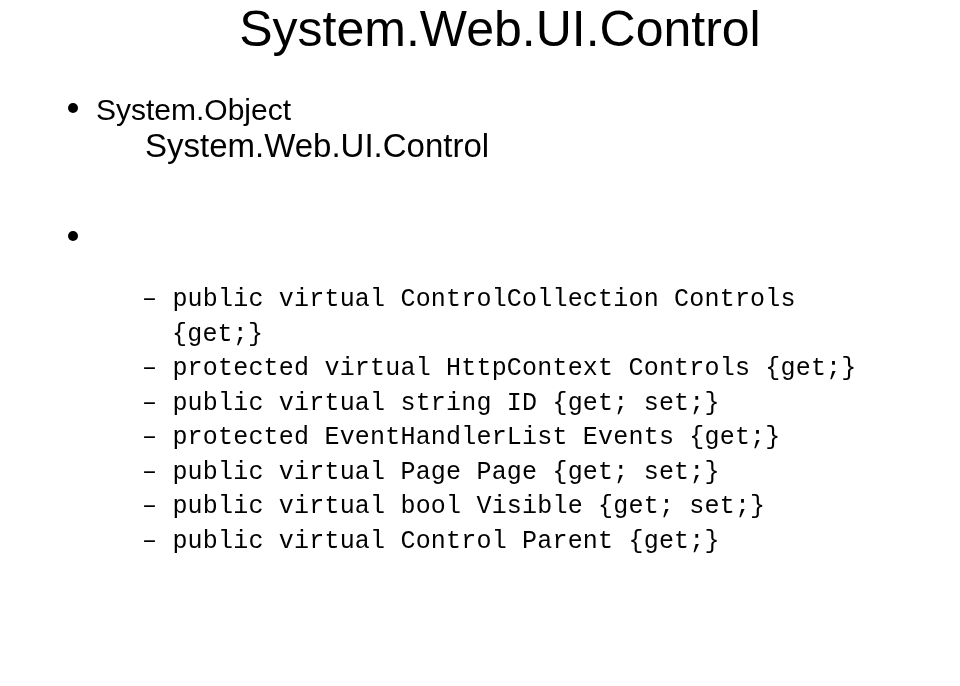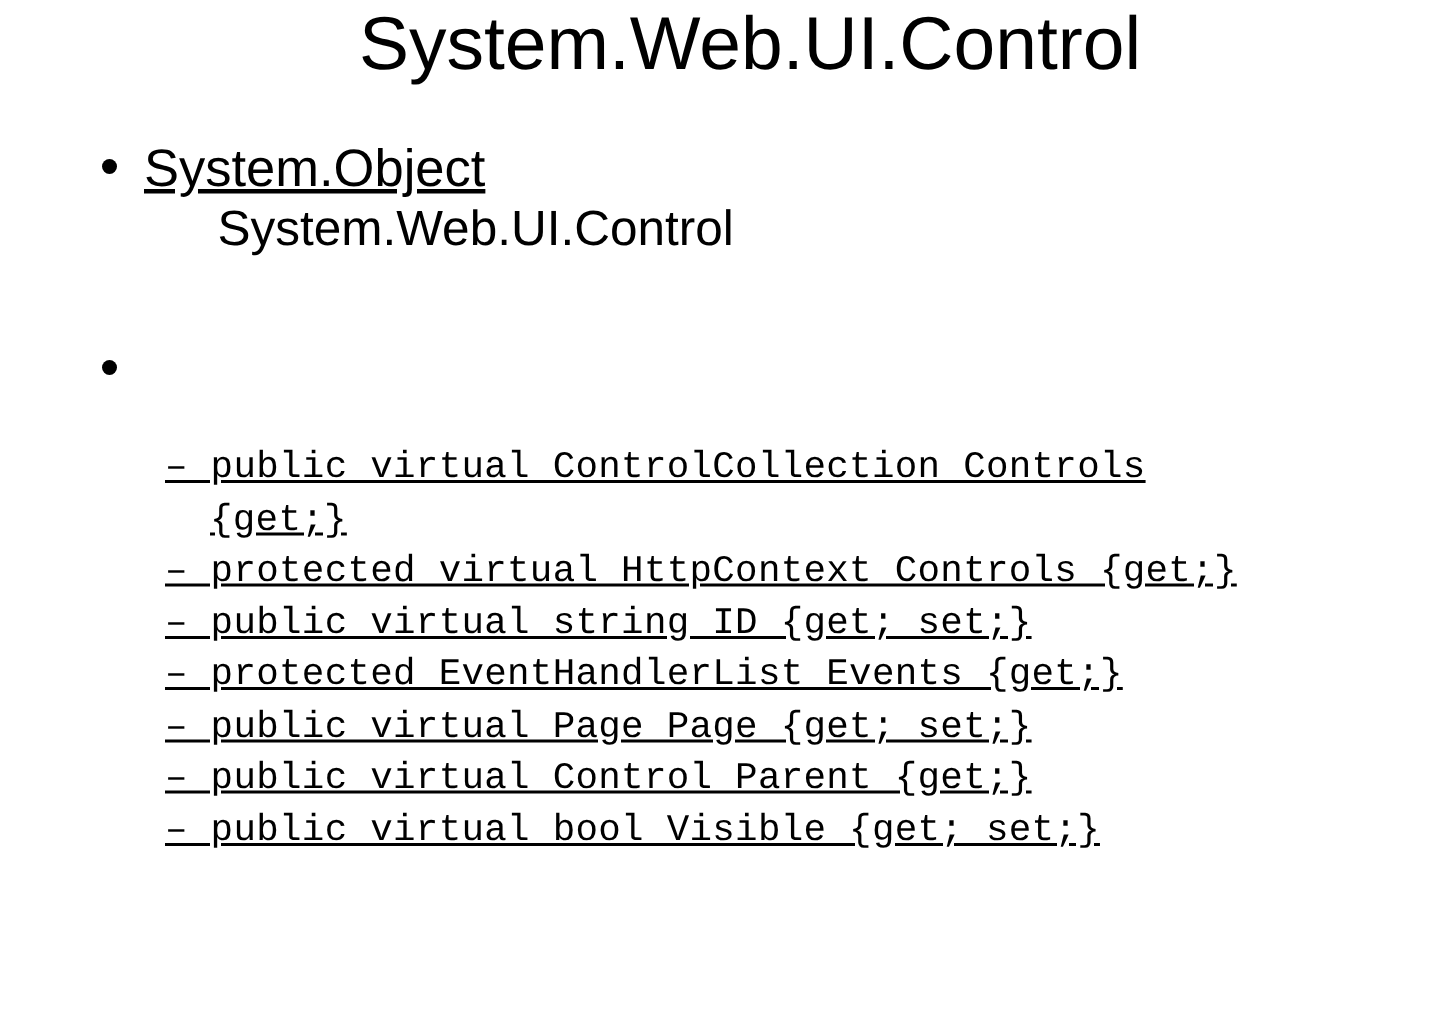--- a/index.html
+++ b/index.html
@@ -18,24 +18,23 @@
     }
     .title {
       font-size: 50px;
       font-weight: normal;
       text-align: center;
       margin-bottom: 35px;
       margin-left: 100px;
       margin-right: 60px;
     }
     .bullet-line {
-      font-size: 35px;
+      font-size: 30px;
       margin-left: 38px;
       margin-bottom: 0px;
-      text-decoration: underline;
     }
     .bullet-line .dot {
       display: inline-block;
       width: 10px;
       height: 10px;
       background: #000;
       border-radius: 50%;
       vertical-align: middle;
       margin-right: 18px;
       position: relative;
@@ -43,22 +42,21 @@
     }
     .indent-line {
       font-size: 33px;
       margin-left: 115px;
       margin-bottom: 28px;
     }
     .section-gap {
       height: 28px;
     }
     .props {
-      margin-left: 80px;
-      text-decoration: underline;
+      margin-left: 112px;
     }
     .prop-line {
       font-family: "Courier New", Courier, monospace;
       font-size: 25px;
       line-height: 1.38;
       white-space: pre;
       letter-spacing: 0.2px;
     }
     .cont {
       padding-left: 30px;
@@ -82,15 +80,15 @@
 
 <div class="section-gap"></div>
 
 <div class="props">
   <div class="prop-line">– public virtual ControlCollection Controls</div>
   <div class="prop-line cont">{get;}</div>
   <div class="prop-line">– protected virtual HttpContext Controls {get;}</div>
   <div class="prop-line">– public virtual string ID {get; set;}</div>
   <div class="prop-line">– protected EventHandlerList Events {get;}</div>
   <div class="prop-line">– public virtual Page Page {get; set;}</div>
+  <div class="prop-line">– public virtual bool Visible {get; set;}</div>
   <div class="prop-line">– public virtual Control Parent {get;}</div>
-  <div class="prop-line">– public virtual bool Visible {get; set;}</div>
 </div>
 
 </body></html>

